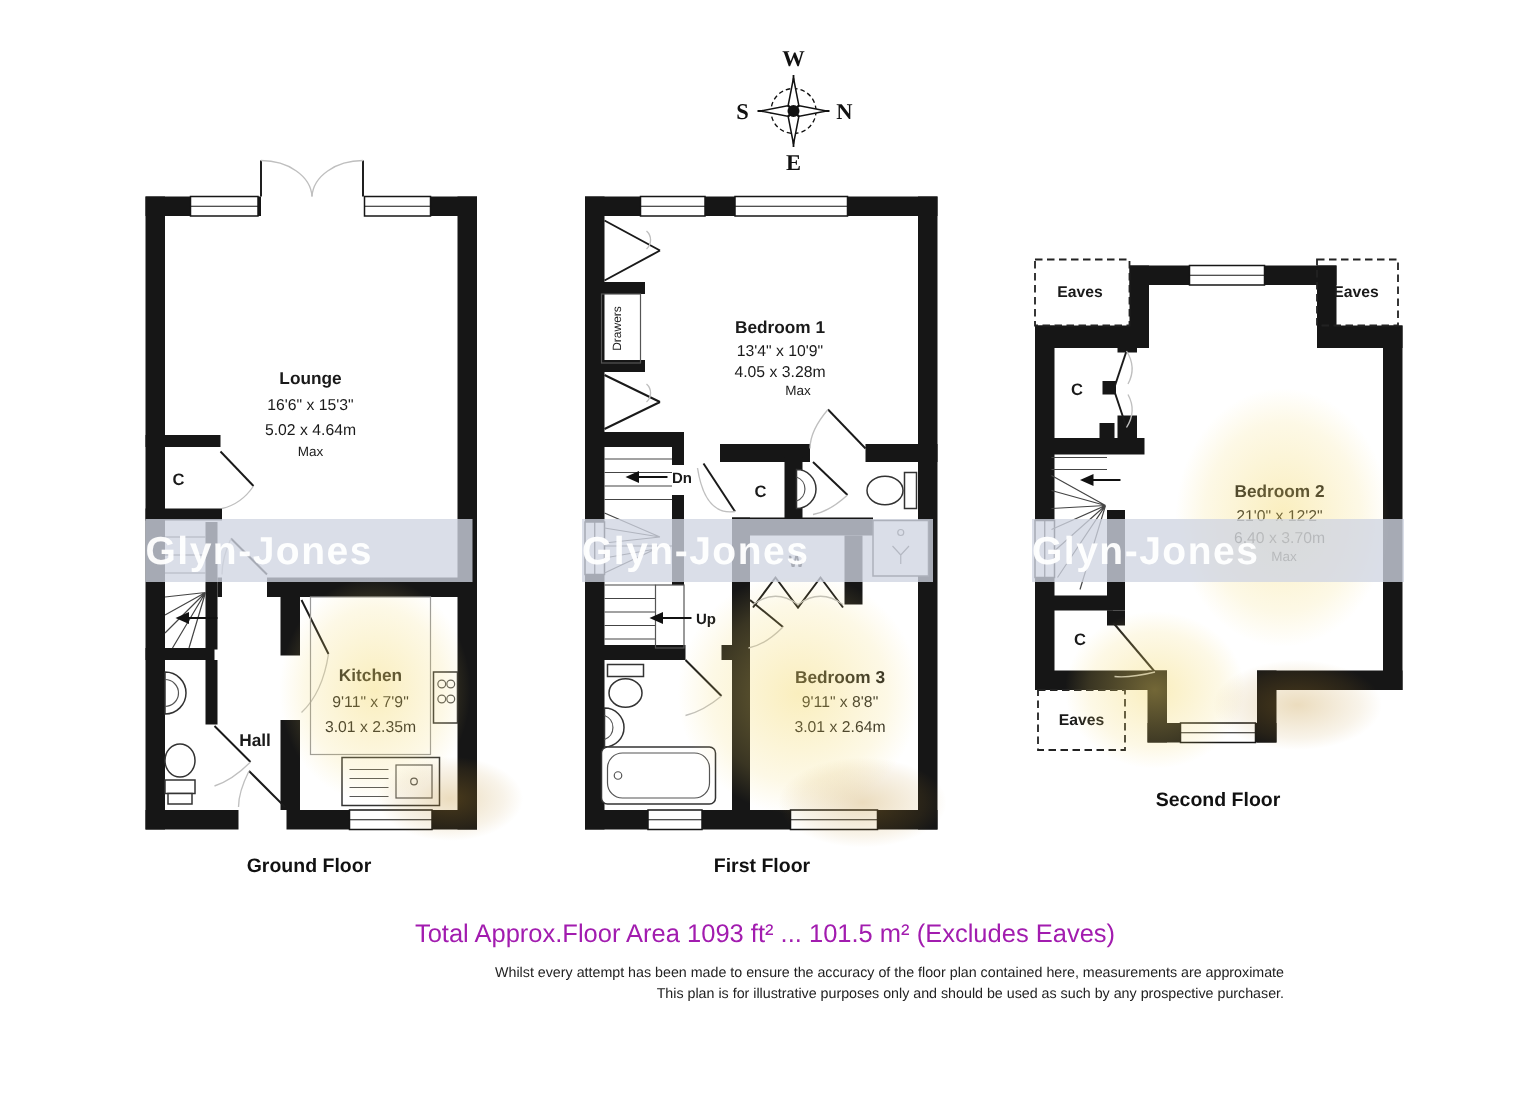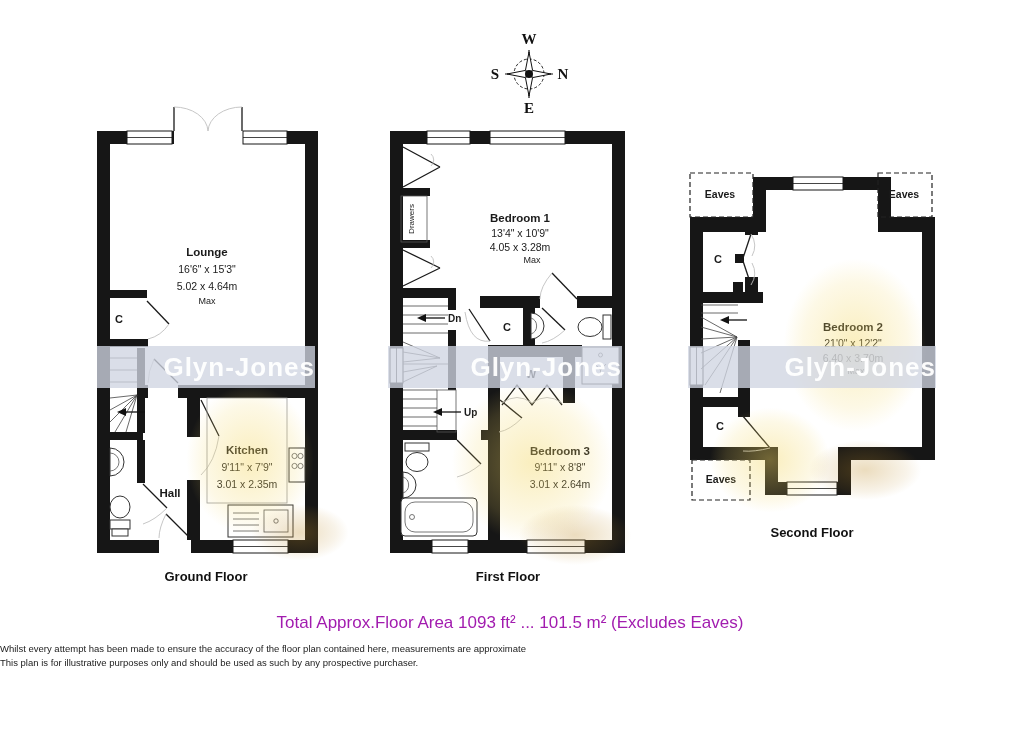--- a/index.html
+++ b/index.html
@@ -26,28 +26,28 @@
   .dash{fill:none;stroke:#222;stroke-width:1.2;stroke-dasharray:5,3;}
   .ah{fill:#111;}
   .arrowline{stroke:#111;stroke-width:1.3;}
   .cn-line{stroke:#111;stroke-width:1.2;}
   .cn-ring{fill:none;stroke:#111;stroke-width:0.9;stroke-dasharray:3,2;}
   .cn-petal{fill:#fff;stroke:#111;stroke-width:1;}
   .cn-letter{font-family:"Liberation Serif",serif;font-weight:bold;font-size:15px;fill:#111;}
   .floor-label{position:absolute;width:220px;text-align:center;font-weight:bold;
                font-size:13px;color:#111;z-index:4;}
   .wm-band{position:absolute;height:42px;background:rgba(208,213,226,0.78);z-index:3;
-           display:flex;align-items:center;justify-content:flex-end;pointer-events:none;}
+           display:flex;align-items:center;justify-content:flex-start;pointer-events:none;}
   .wm-text{color:rgba(255,255,255,0.95);font-weight:bold;font-size:26px;letter-spacing:1px;}
   .blob{position:absolute;border-radius:50%;z-index:2;pointer-events:none;
         background:radial-gradient(closest-side,rgba(243,215,100,0.42),rgba(243,215,100,0.16) 55%,rgba(243,215,100,0) 75%);}
   .blob.dark{background:radial-gradient(closest-side,rgba(190,140,40,0.30),rgba(190,140,40,0.10) 55%,rgba(190,140,40,0) 75%);}
   .footer-total{position:absolute;left:0;top:613px;width:1020px;text-align:center;
                 font-size:17px;color:#a21caf;z-index:4;}
-  .footer-disc{position:absolute;left:0;top:642px;width:856px;text-align:left;
+  .footer-disc{position:absolute;left:0;top:642px;width:856px;text-align:right;
                font-size:9.5px;line-height:13.5px;color:#222;z-index:4;}
 </style>
 </head>
 <body>
 
 <div id="page">
 
   <svg style="left:480px;top:22px;" width="100" height="95" viewBox="0 0 100 95">
     <circle class="cn-ring" cx="49" cy="52" r="15"></circle>
     <line class="cn-line" x1="49" y1="28" x2="49" y2="76"></line>

